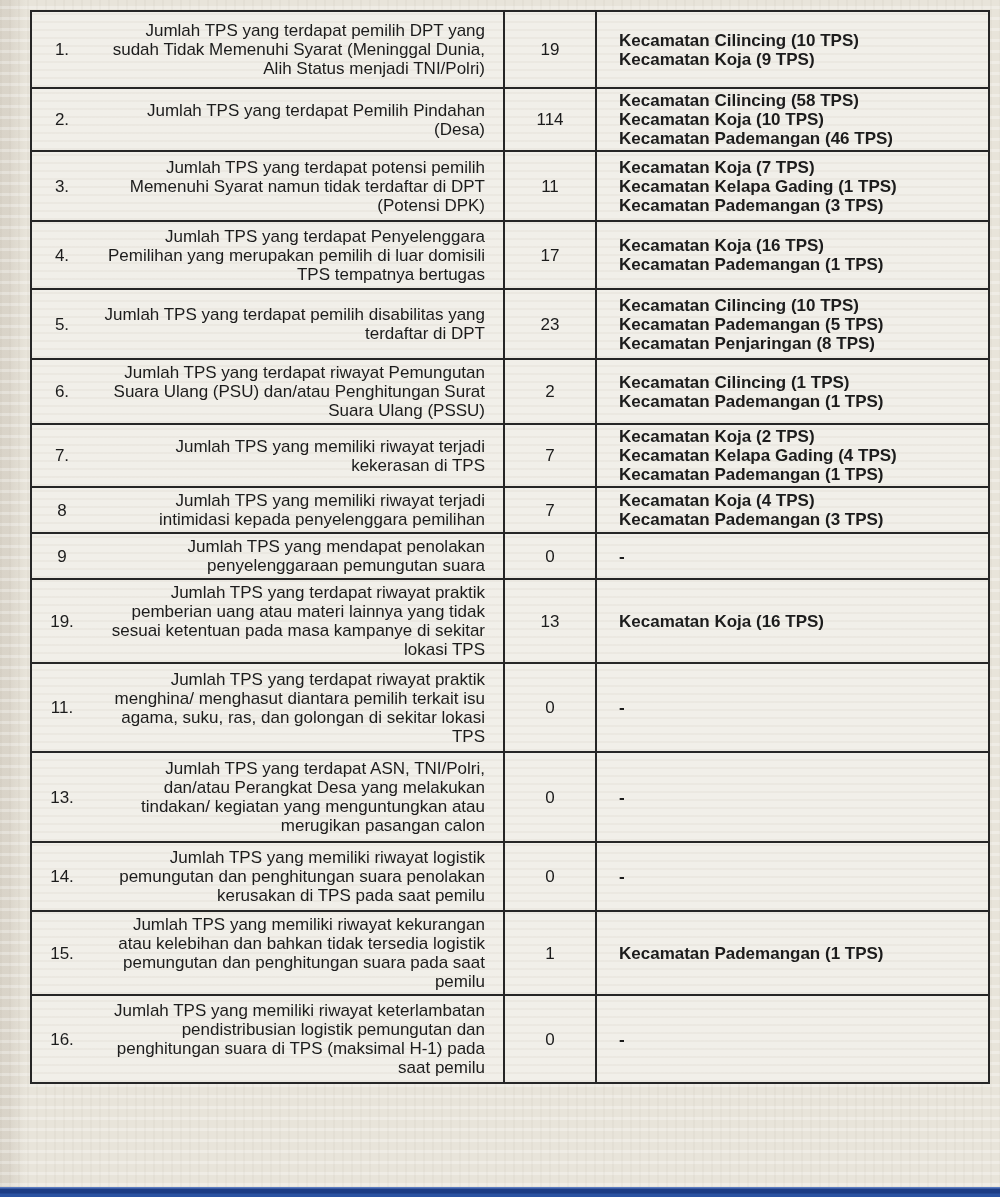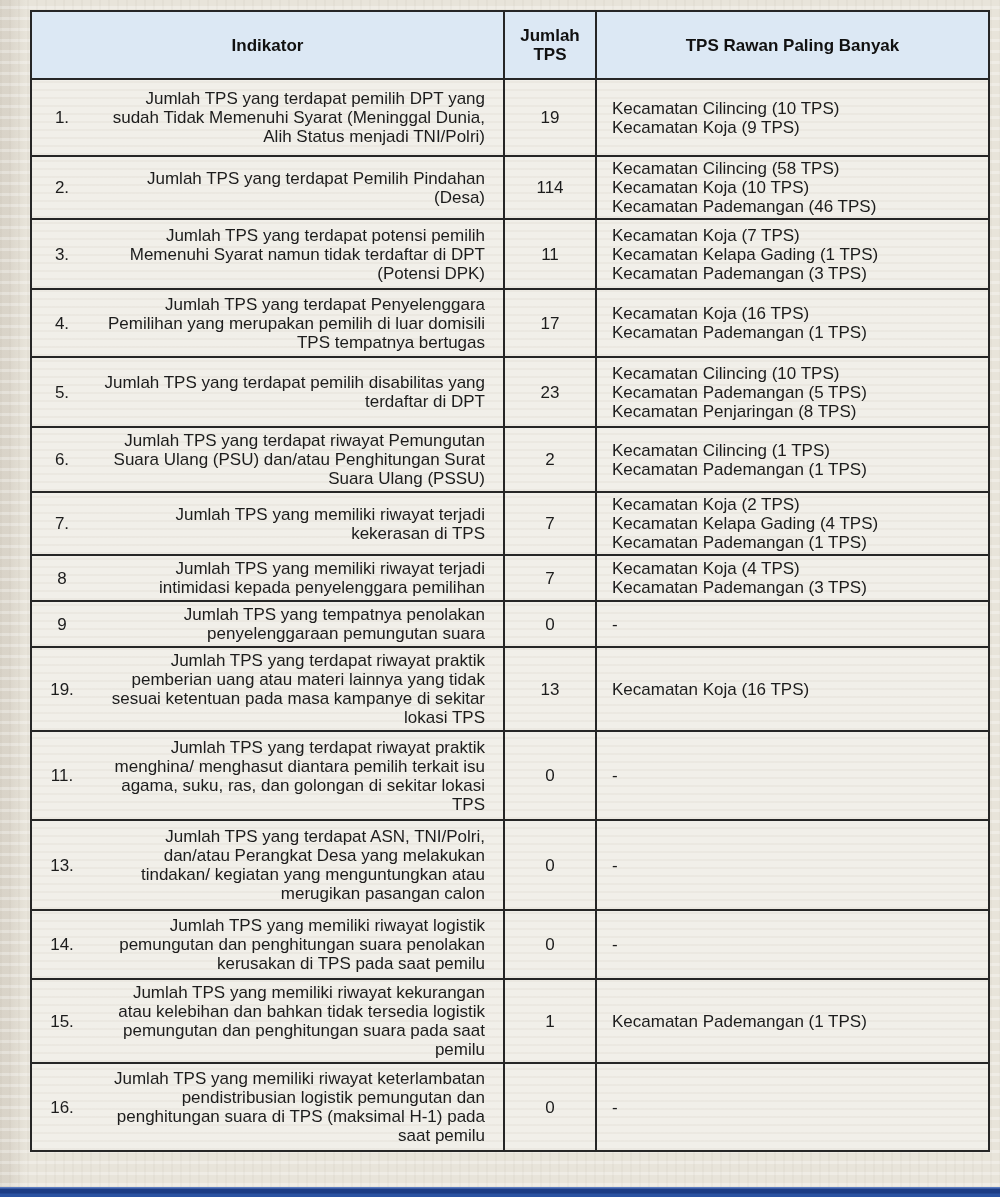--- a/index.html
+++ b/index.html
@@ -54,45 +54,39 @@
     flex: 0 0 40px;
     text-align: center;
     align-self: center;
   }
   .ind {
     flex: 1 1 auto;
     white-space: pre-line;
     text-align: right;
   }
   td.td-count { text-align: center; padding: 2px 4px; }
-  td.td-tps   { padding: 2px 6px 2px 15px; white-space: pre-line; }
+  td.td-tps   { padding: 2px 6px 2px 22px; white-space: pre-line; font-weight: bold; }
 
   .footer-bar {
     position: absolute;
     left: 0; right: 0; bottom: 0;
     height: 10px;
     background: linear-gradient(180deg, #5b7cc0 0 1px, #1c3c85 2px 6px, #2a52a2 7px 10px);
   }
 </style>
 </head>
 <body>
 
 <table class="report">
   <colgroup>
       <col class="c-ind">
       <col class="c-num">
       <col class="c-tps">
     </colgroup>
   <tbody>
-      <tr style="height:68px">
-    <th>Indikator</th>
-    <th class="h-jumlah">Jumlah
-TPS</th>
-    <th>TPS Rawan Paling Banyak</th>
-  </tr>
 
   <tr style="height:77px">
     <td class="td-ind">
           <div class="indwrap">
             <span class="no">1.</span>
             <span class="ind">Jumlah TPS yang terdapat pemilih DPT yang
 sudah Tidak Memenuhi Syarat (Meninggal Dunia,
 Alih Status menjadi TNI/Polri)</span>
           </div>
         </td>
@@ -188,21 +182,21 @@
           </div>
         </td>
     <td class="td-count">7</td>
     <td class="td-tps">Kecamatan Koja (4 TPS)
 Kecamatan Pademangan (3 TPS)</td>
   </tr>
   <tr style="height:39px">
     <td class="td-ind">
           <div class="indwrap">
             <span class="no">9</span>
-            <span class="ind">Jumlah TPS yang tempatnya penolakan
+            <span class="ind">Jumlah TPS yang mendapat penolakan
 penyelenggaraan pemungutan suara</span>
           </div>
         </td>
     <td class="td-count">0</td>
     <td class="td-tps">-</td>
   </tr>
   <tr style="height:81px">
     <td class="td-ind">
           <div class="indwrap">
             <span class="no">19.</span>

